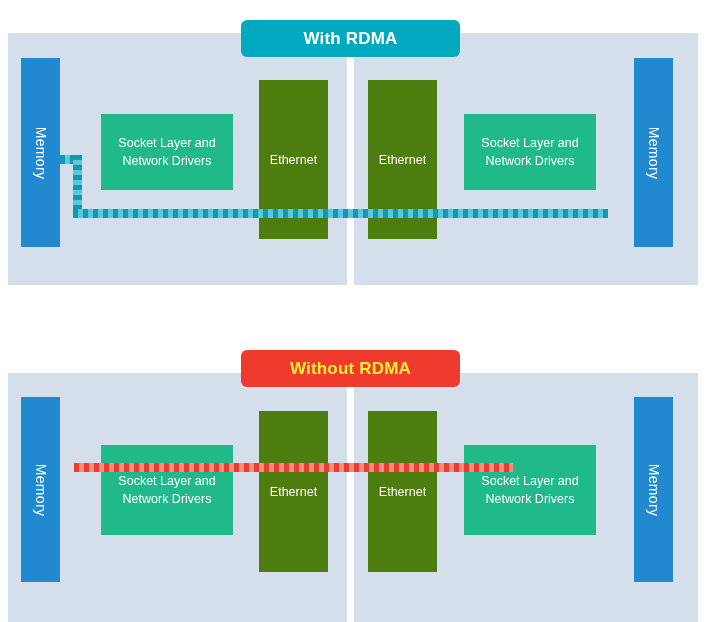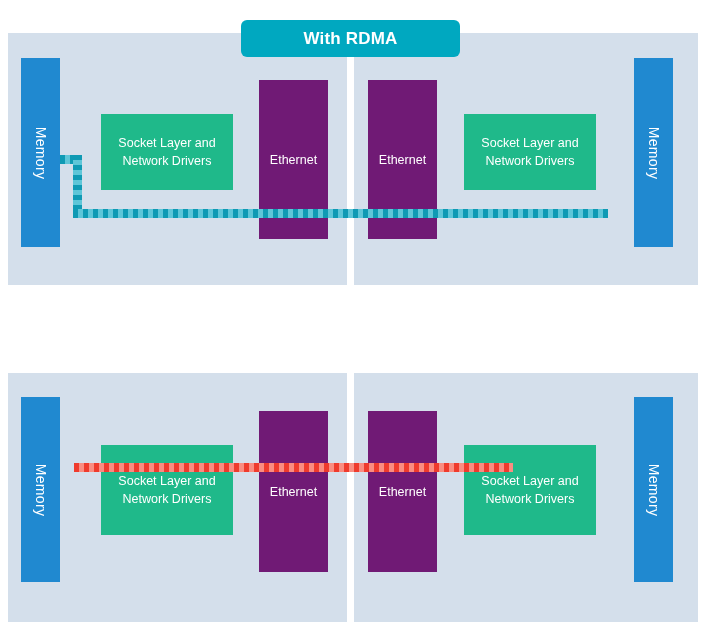--- a/index.html
+++ b/index.html
@@ -103,21 +103,21 @@
     box-sizing: border-box;
   }
   .sock-t-l { left: 101px; top: 114px; width: 132px; height: 76px; }
   .sock-t-r { left: 464px; top: 114px; width: 132px; height: 76px; }
   .sock-b-l { left: 101px; top: 445px; width: 132px; height: 90px; }
   .sock-b-r { left: 464px; top: 445px; width: 132px; height: 90px; }
 
   
   .ethernet {
     position: absolute;
-    background: #701a75;
+    background: #4d7c0f;
     color: #ffffff;
     font-size: 12.5px;
     text-align: center;
     display: flex;
     align-items: center;
     justify-content: center;
     z-index: 5;
   }
   .eth-t-l { left: 259px; top: 80px;  width: 69px; height: 159px; }
   .eth-t-r { left: 368px; top: 80px;  width: 69px; height: 159px; }
@@ -188,20 +188,21 @@
     <span class="mlabel">Memory</span>
   </div>
 
   <div class="dash-h teal-h path-t-stub"></div>
   <div class="dash-v teal-v path-t-down"></div>
   <div class="dash-h teal-h path-t-main"></div>
 
   <div class="panel panel-bottom"></div>
   <div class="split split-bottom"></div>
 
+  <div class="badge badge-without">Without RDMA</div>
 
   <div class="memory mem-b-l">
     <span class="mlabel">Memory</span>
   </div>
 
   <div class="socket sock-b-l">Socket Layer and Network Drivers</div>
 
   <div class="ethernet eth-b-l">Ethernet</div>
 
   <div class="ethernet eth-b-r">Ethernet</div>

